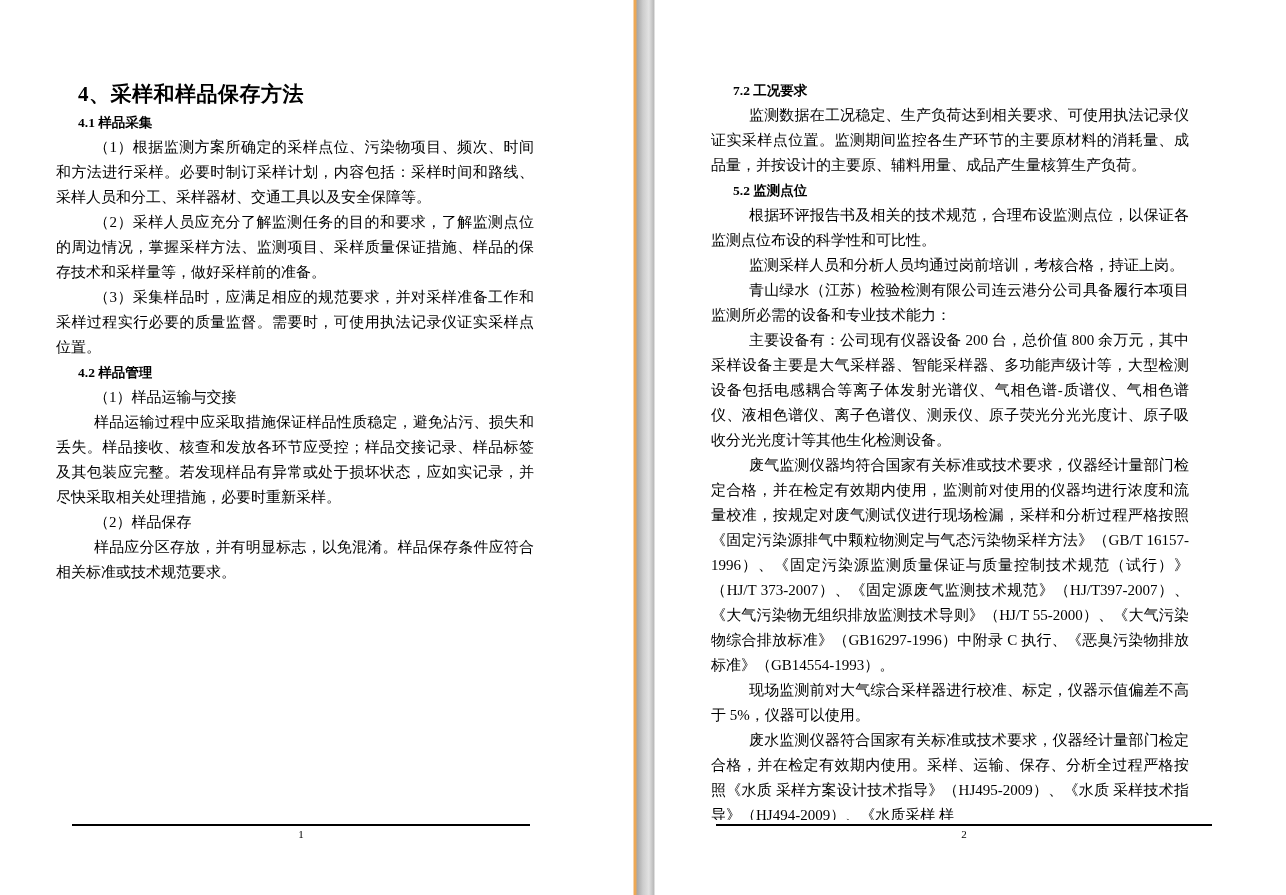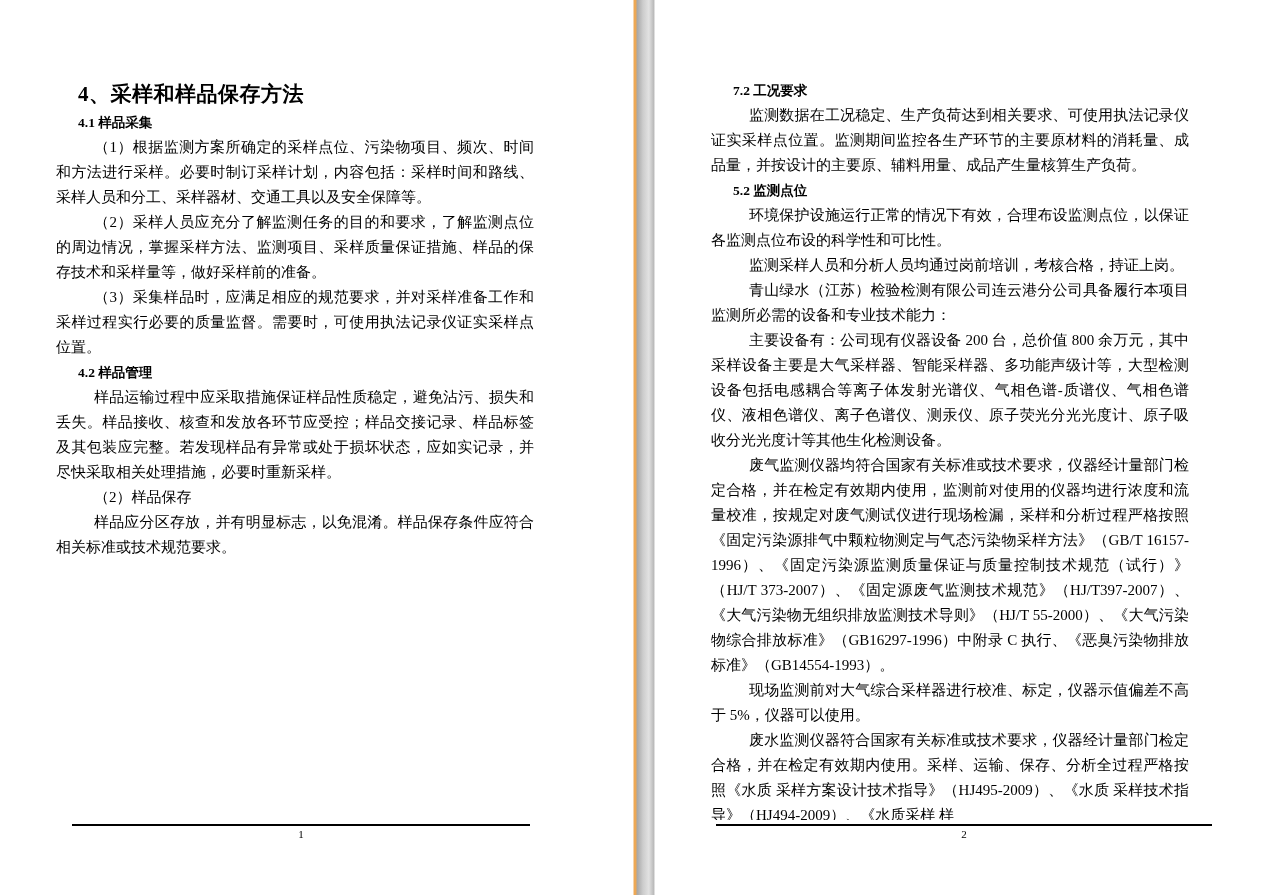--- a/index.html
+++ b/index.html
@@ -69,40 +69,41 @@
 
   <section class="page page-1">
     <div class="content">
       <h1 class="doc-title">4、采样和样品保存方法</h1>
       <div class="sections">
           <h2 class="sec-heading">4.1 样品采集</h2>
           <p class="para">（1）根据监测方案所确定的采样点位、污染物项目、频次、时间和方法进行采样。必要时制订采样计划，内容包括：采样时间和路线、采样人员和分工、采样器材、交通工具以及安全保障等。</p>
           <p class="para">（2）采样人员应充分了解监测任务的目的和要求，了解监测点位的周边情况，掌握采样方法、监测项目、采样质量保证措施、样品的保存技术和采样量等，做好采样前的准备。</p>
           <p class="para">（3）采集样品时，应满足相应的规范要求，并对采样准备工作和采样过程实行必要的质量监督。需要时，可使用执法记录仪证实采样点位置。</p>
           <h2 class="sec-heading">4.2 样品管理</h2>
+          <p class="para">（1）样品运输与交接</p>
           <p class="para">样品运输过程中应采取措施保证样品性质稳定，避免沾污、损失和丢失。样品接收、核查和发放各环节应受控；样品交接记录、样品标签及其包装应完整。若发现样品有异常或处于损坏状态，应如实记录，并尽快采取相关处理措施，必要时重新采样。</p>
           <p class="para">（2）样品保存</p>
           <p class="para">样品应分区存放，并有明显标志，以免混淆。样品保存条件应符合相关标准或技术规范要求。</p>
         </div>
     </div>
     <div class="page-footer">
       <div class="footer-rule"></div>
       <div class="page-number">1</div>
     </div>
   </section>
 
   <div class="page-divider"></div>
 
   <section class="page page-2">
     <div class="content">
       <div class="sections">
           <h2 class="sec-heading">7.2 工况要求</h2>
           <p class="para">监测数据在工况稳定、生产负荷达到相关要求、可使用执法记录仪证实采样点位置。监测期间监控各生产环节的主要原材料的消耗量、成品量，并按设计的主要原、辅料用量、成品产生量核算生产负荷。</p>
           <h2 class="sec-heading">5.2 监测点位</h2>
-          <p class="para">环境保护设施运行正常的情况下有效，合理布设监测点位，以保证各监测点位布设的科学性和可比性。</p>
+          <p class="para">根据环评报告书及相关的技术规范，合理布设监测点位，以保证各监测点位布设的科学性和可比性。</p>
           <p class="para">监测采样人员和分析人员均通过岗前培训，考核合格，持证上岗。</p>
           <p class="para">青山绿水（江苏）检验检测有限公司连云港分公司具备履行本项目监测所必需的设备和专业技术能力：</p>
           <p class="para">主要设备有：公司现有仪器设备 200 台，总价值 800 余万元，其中采样设备主要是大气采样器、智能采样器、多功能声级计等，大型检测设备包括电感耦合等离子体发射光谱仪、气相色谱-质谱仪、气相色谱仪、液相色谱仪、离子色谱仪、测汞仪、原子荧光分光光度计、原子吸收分光光度计等其他生化检测设备。</p>
           <p class="para">废气监测仪器均符合国家有关标准或技术要求，仪器经计量部门检定合格，并在检定有效期内使用，监测前对使用的仪器均进行浓度和流量校准，按规定对废气测试仪进行现场检漏，采样和分析过程严格按照《固定污染源排气中颗粒物测定与气态污染物采样方法》（GB/T 16157-1996）、《固定污染源监测质量保证与质量控制技术规范（试行）》（HJ/T 373-2007）、《固定源废气监测技术规范》（HJ/T397-2007）、《大气污染物无组织排放监测技术导则》（HJ/T 55-2000）、《大气污染物综合排放标准》（GB16297-1996）中附录 C 执行、《恶臭污染物排放标准》（GB14554-1993）。</p>
           <p class="para">现场监测前对大气综合采样器进行校准、标定，仪器示值偏差不高于 5%，仪器可以使用。</p>
           <p class="para">废水监测仪器符合国家有关标准或技术要求，仪器经计量部门检定合格，并在检定有效期内使用。采样、运输、保存、分析全过程严格按照《水质 采样方案设计技术指导》（HJ495-2009）、《水质 采样技术指导》（HJ494-2009）、《水质采样 样</p>
         </div>
     </div>
     <div class="page-footer">
       <div class="footer-rule"></div>

